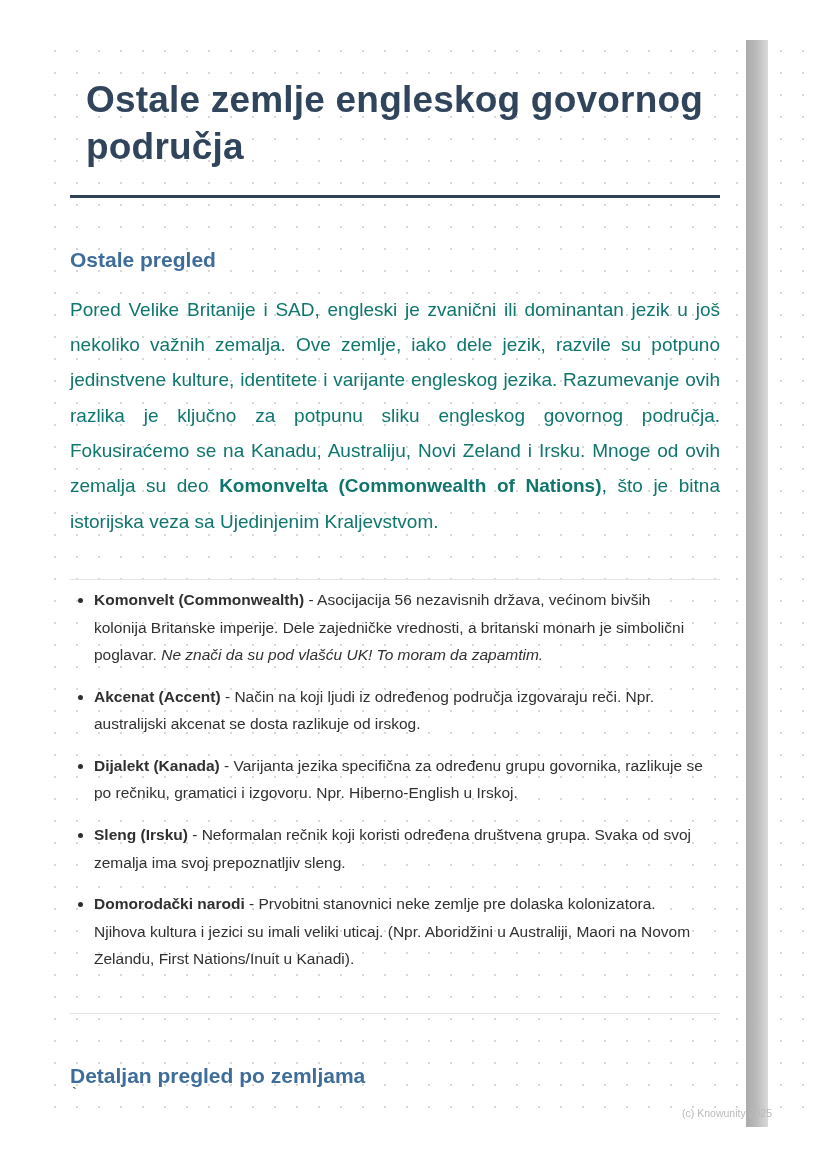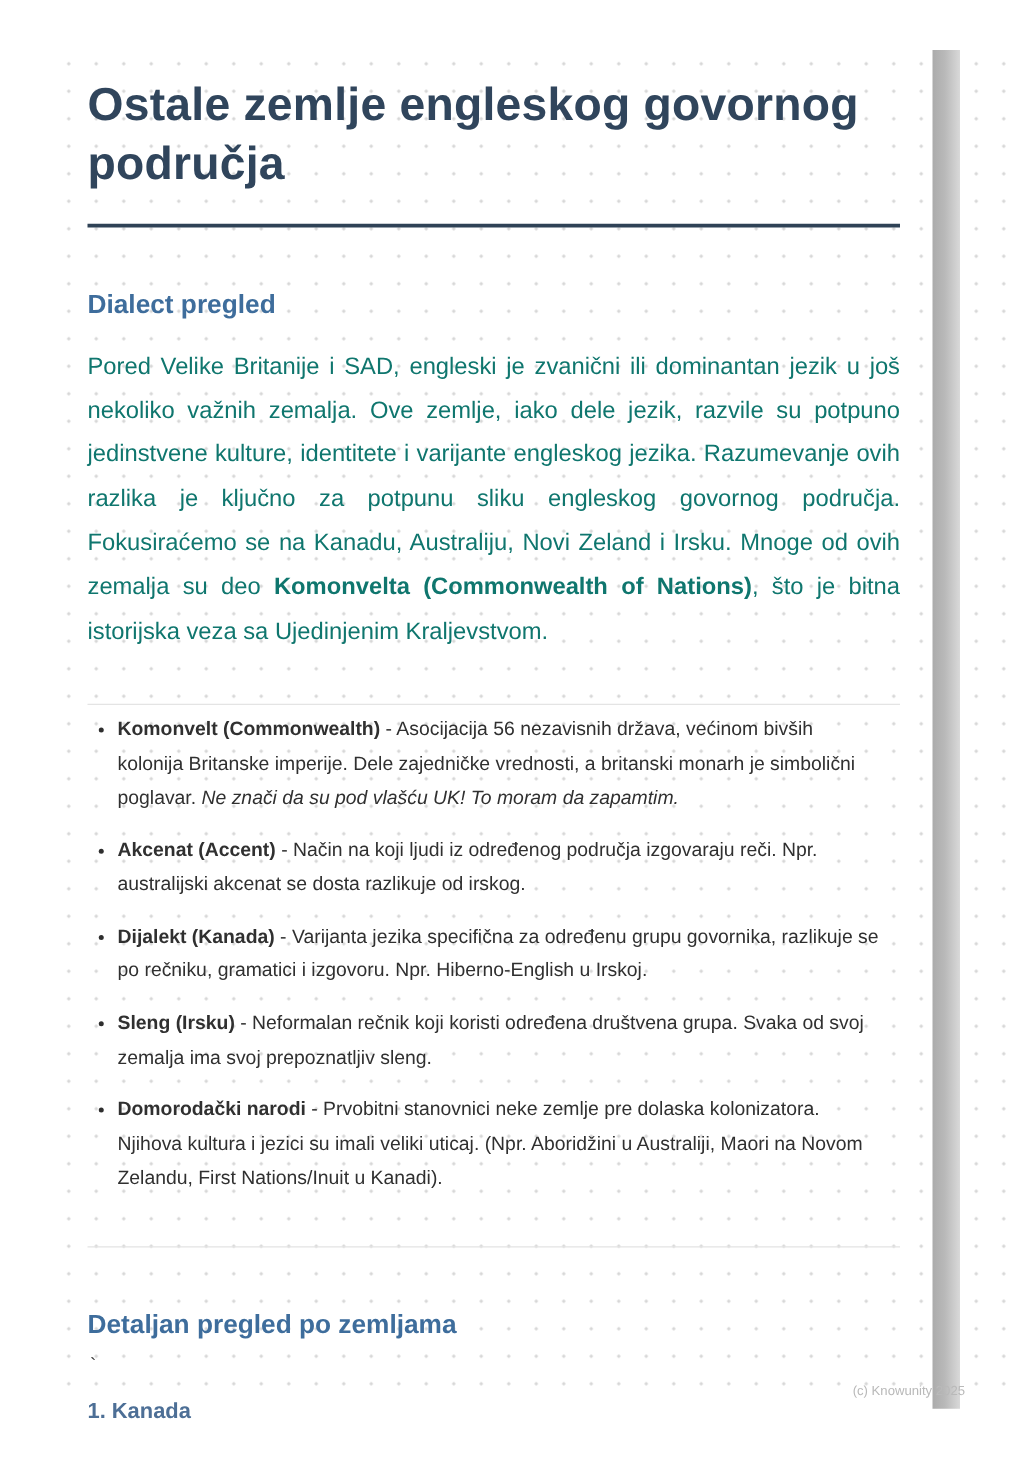--- a/index.html
+++ b/index.html
@@ -25,21 +25,21 @@
     background:linear-gradient(to right,#ababab 0%,#b9b9b9 45%,#d9d9d9 100%);
     z-index:2;
   }
   .content{
     position:absolute;
     left:70px;top:60px;
     width:650px;
     z-index:1;
   }
   h1.page-title{
-    margin:0;
+    margin:16px;
     font-size:37px;
     line-height:1.28;
     font-weight:700;
     color:#30455c;
     letter-spacing:0.2px;
   }
   .title-rule{
     border:none;
     border-top:3px solid #2f4256;
     margin:24px 0 0 0;
@@ -101,36 +101,35 @@
 <body>
 
 <div class="dots-layer"></div>
 <div class="edge-bar"></div>
 
 <div class="content">
 
   <h1 class="page-title">Ostale zemlje engleskog govornog područja</h1>
   <hr class="title-rule">
 
-  <h2 class="section-heading">Dialect pregled</h2>
+  <h2 class="section-heading">Ostale pregled</h2>
   <p class="body-para"><span>Pored Velike Britanije i SAD, engleski je zvanični ili dominantan jezik u još nekoliko važnih zemalja. Ove zemlje, iako dele jezik, razvile su potpuno jedinstvene kulture, identitete i varijante engleskog jezika. Razumevanje ovih razlika je ključno za potpunu sliku engleskog govornog područja. Fokusiraćemo se na Kanadu, Australiju, Novi Zeland i Irsku. Mnoge od ovih zemalja su deo </span><span class="term">Komonvelta (Commonwealth of Nations)</span><span>, što je bitna istorijska veza sa Ujedinjenim Kraljevstvom.</span></p>
 
   <hr class="soft-divider">
 
 
   <ul class="terms-list">
     <li><span class="term">Komonvelt (Commonwealth)</span><span> - Asocijacija 56 nezavisnih država, većinom bivših kolonija Britanske imperije. Dele zajedničke vrednosti, a britanski monarh je simbolični poglavar. </span><span class="note-italic">Ne znači da su pod vlašću UK! To moram da zapamtim.</span></li>
     <li><span class="term">Akcenat (Accent)</span><span> - Način na koji ljudi iz određenog područja izgovaraju reči. Npr. australijski akcenat se dosta razlikuje od irskog.</span><span class="note-italic"></span></li>
     <li><span class="term">Dijalekt (Kanada)</span><span> - Varijanta jezika specifična za određenu grupu govornika, razlikuje se po rečniku, gramatici i izgovoru. Npr. Hiberno-English u Irskoj.</span><span class="note-italic"></span></li>
     <li><span class="term">Sleng (Irsku)</span><span> - Neformalan rečnik koji koristi određena društvena grupa. Svaka od svoj zemalja ima svoj prepoznatljiv sleng.</span><span class="note-italic"></span></li>
     <li><span class="term">Domorodački narodi</span><span> - Prvobitni stanovnici neke zemlje pre dolaska kolonizatora. Njihova kultura i jezici su imali veliki uticaj. (Npr. Aboridžini u Australiji, Maori na Novom Zelandu, First Nations/Inuit u Kanadi).</span><span class="note-italic"></span></li>
   </ul>
 
   <hr class="soft-divider">
 
   <h2 class="section-heading">Detaljan pregled po zemljama</h2>
 
-  <h3 class="sub-heading">1. Kanada</h3>
 
 </div>
 
 <span class="stray-mark">`</span>
 <div class="footer-credit">(c) Knowunity 2025</div>
 
 </body></html>

